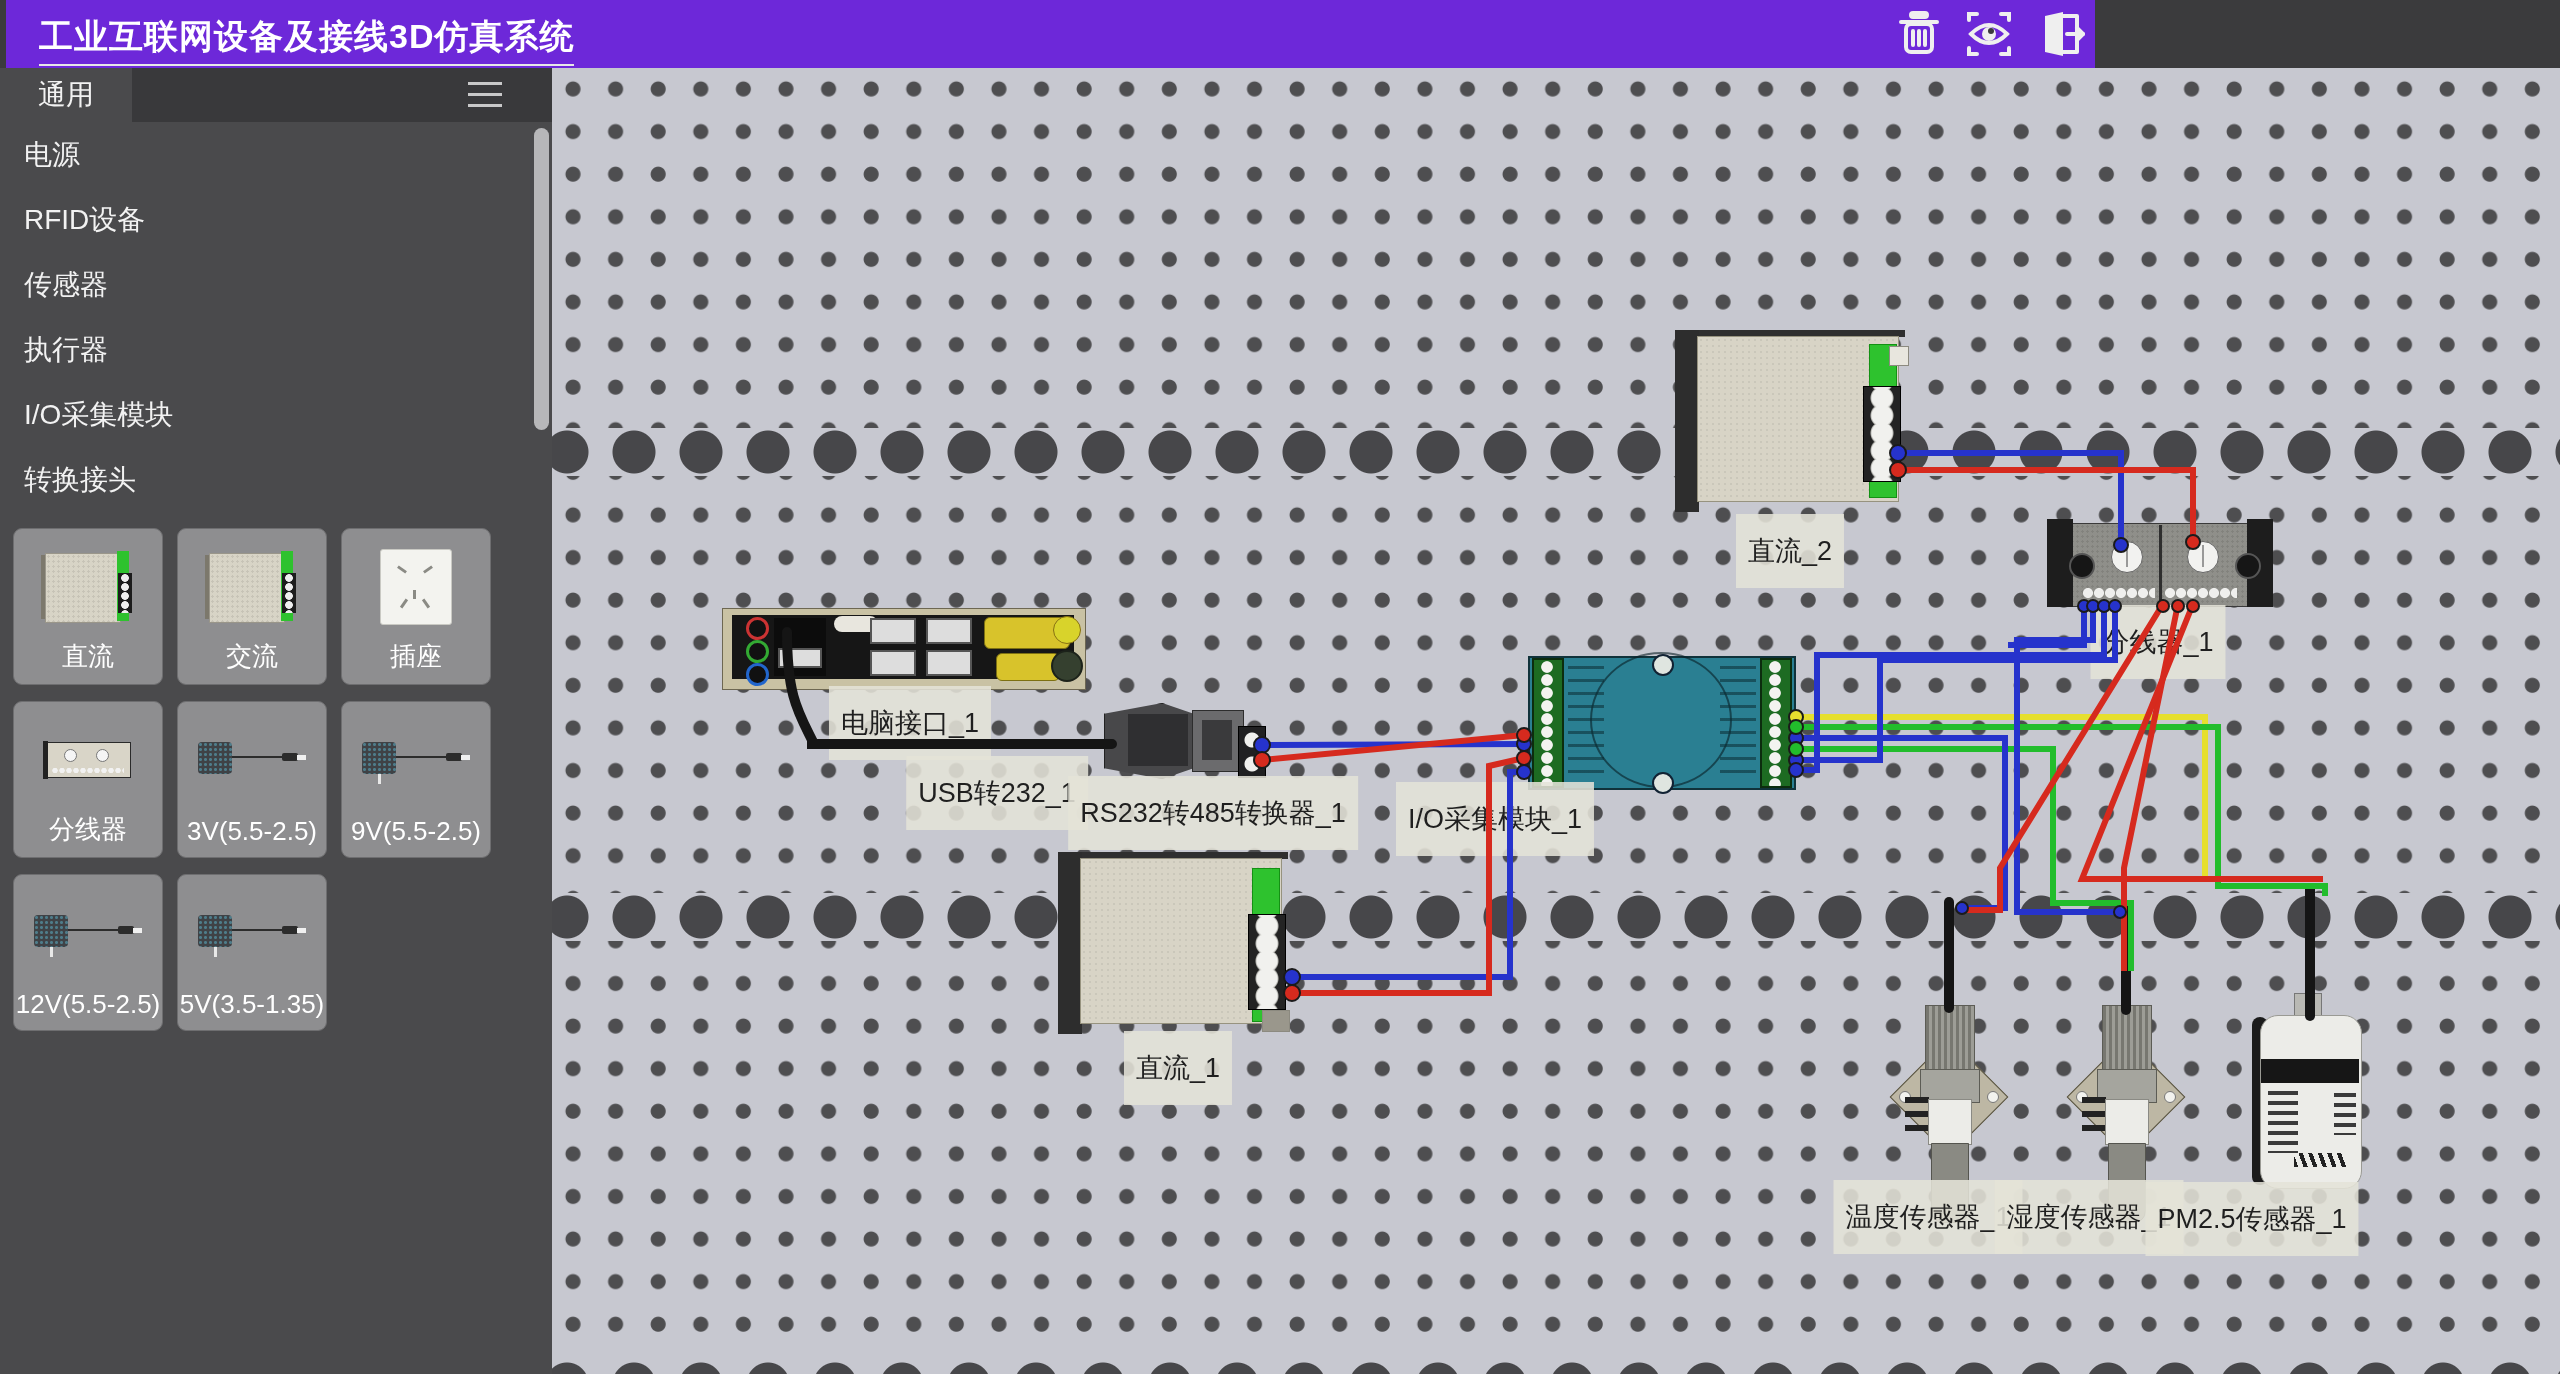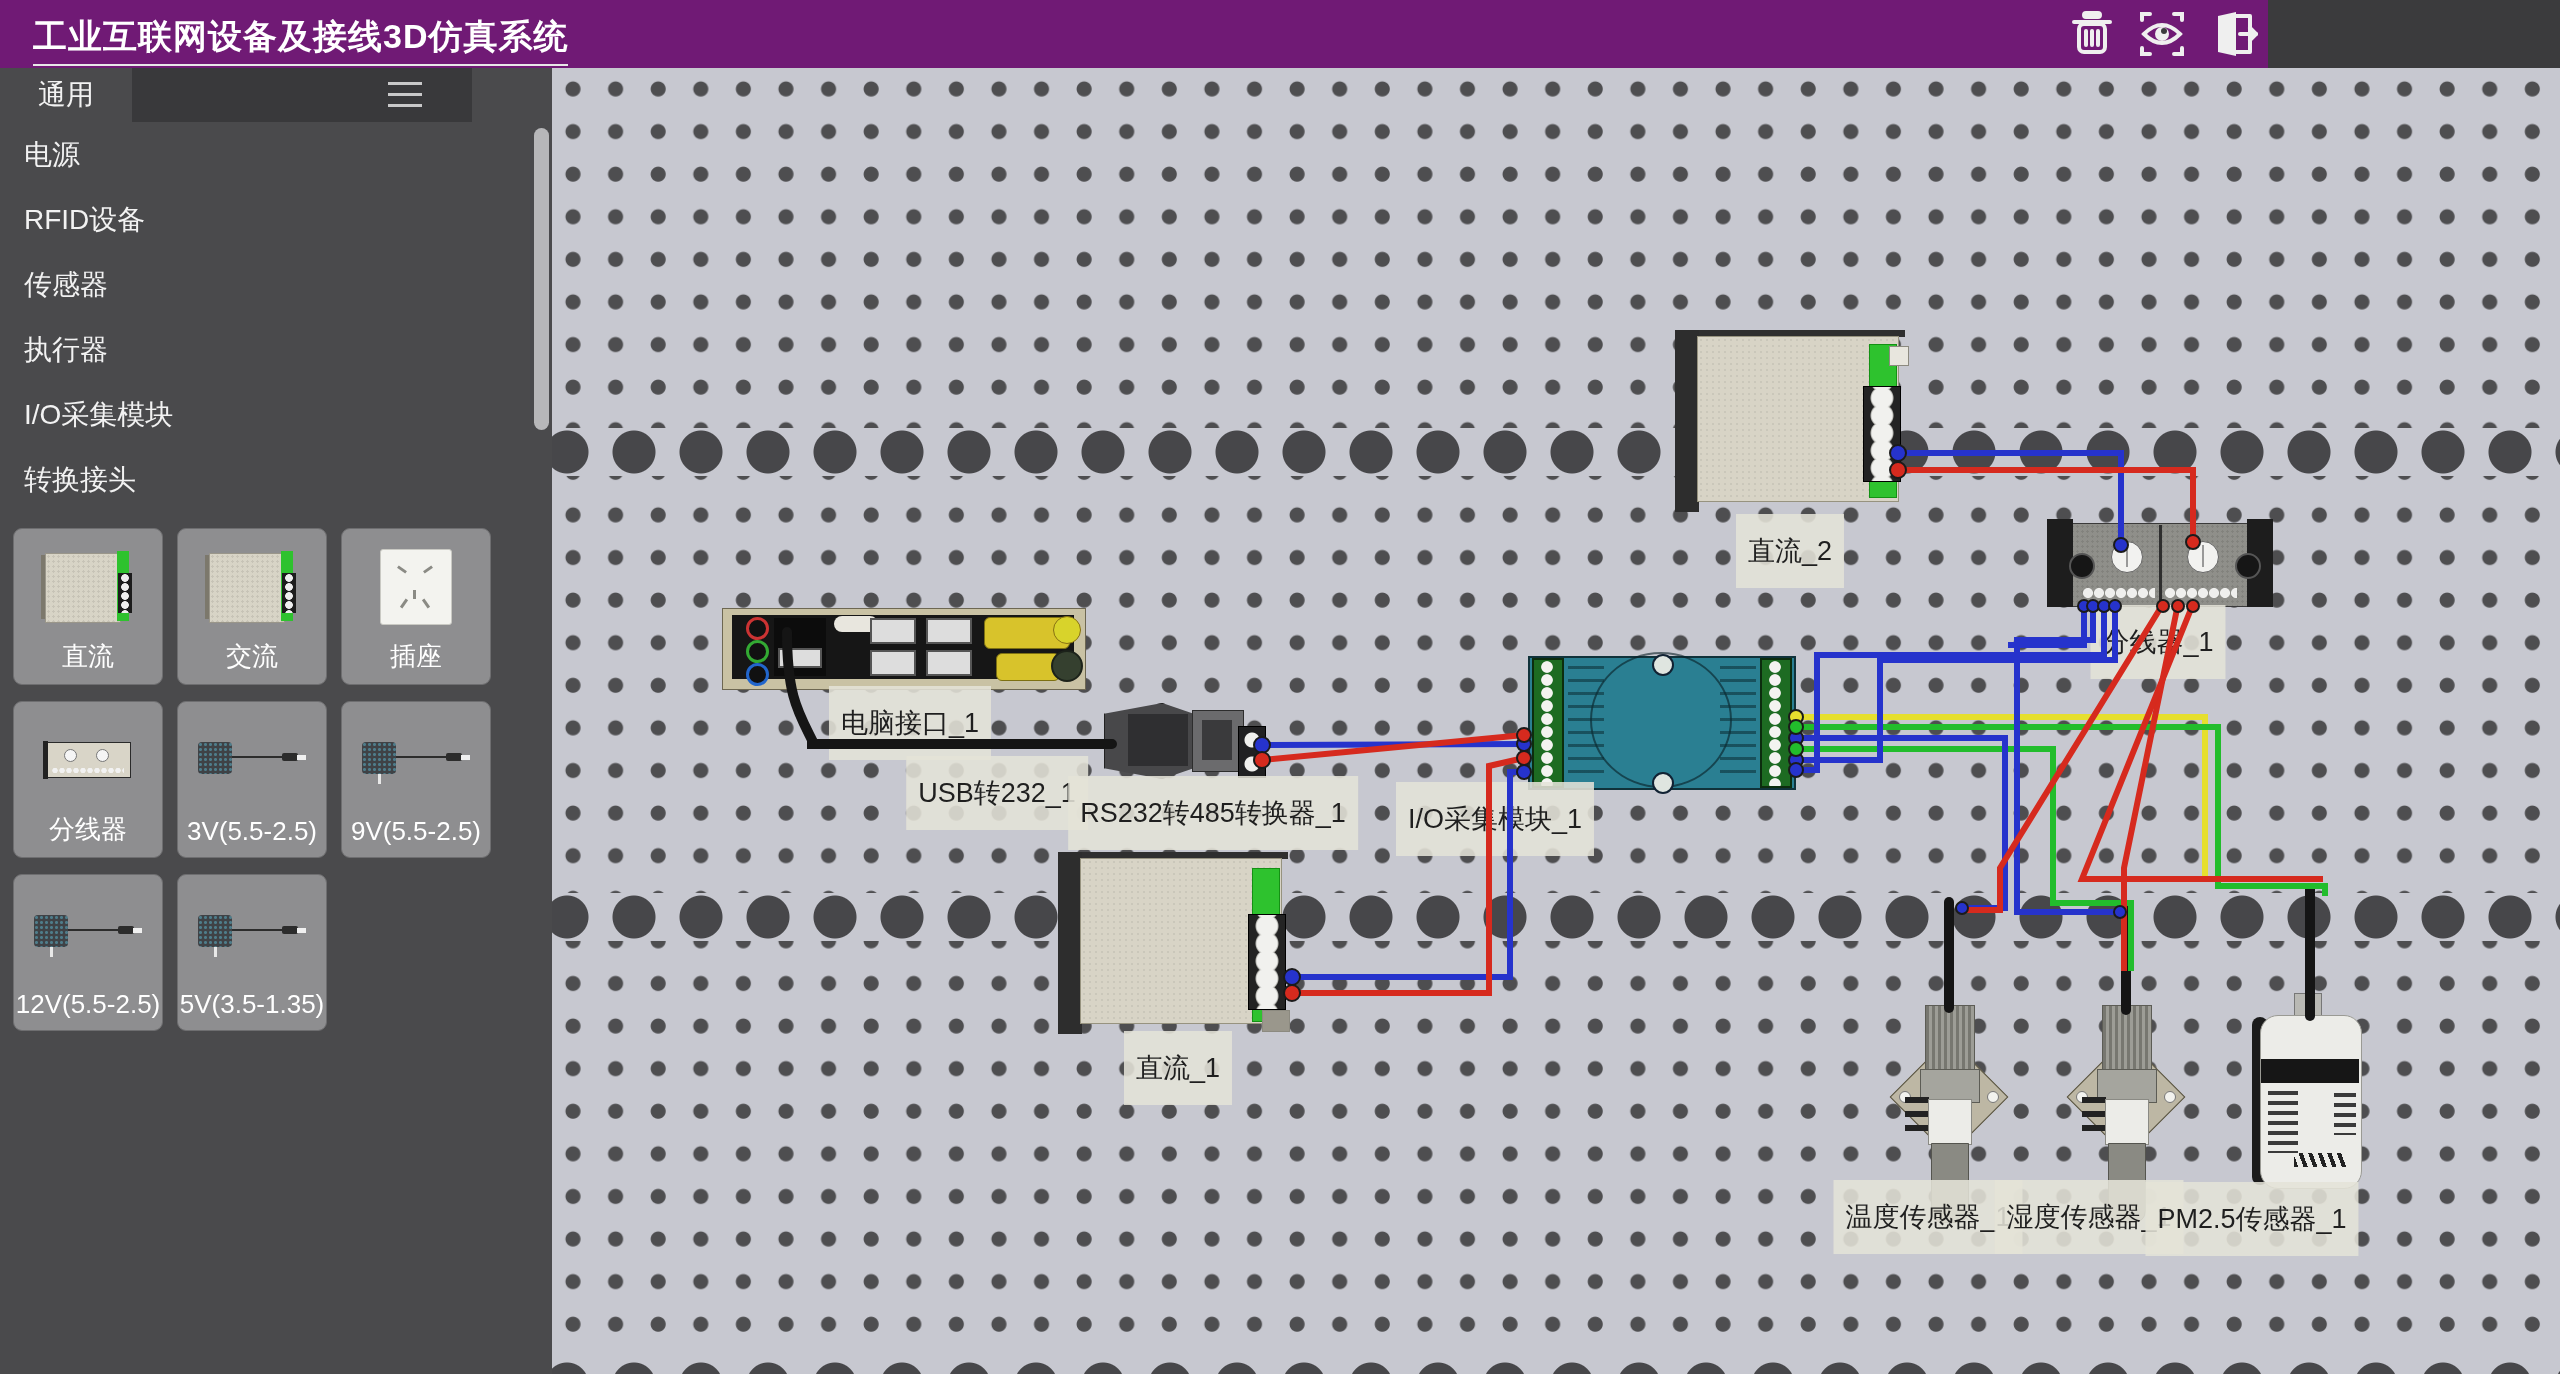--- a/index.html
+++ b/index.html
@@ -1,28 +1,28 @@
 <!DOCTYPE html>
 <html><head>
 <meta charset="utf-8">
 <style>
   html,body{margin:0;padding:0;width:2560px;height:1374px;overflow:hidden;
     font-family:"Liberation Sans","DejaVu Sans",sans-serif;background:#3b3b3d;}
   #stage{position:relative;width:2560px;height:1374px;}
 
   
-  #topbar{position:absolute;left:0;top:0;width:2268px;height:68px;background:#701a75;z-index:6;}
+  #topbar{position:absolute;left:6px;top:0;width:2089px;height:68px;background:#6d28d9;z-index:6;}
   #app-title{position:absolute;left:33px;top:14px;color:#fff;font-size:34px;font-weight:bold;
     border-bottom:2px solid #e8e8e8;padding-bottom:4px;letter-spacing:1px;}
   .tb-icons{position:absolute;right:8px;top:6px;display:flex;gap:14px;}
   .tb-icon{width:56px;height:56px;display:flex;align-items:center;justify-content:center;cursor:pointer;}
 
   
   #sidebar{position:absolute;left:0;top:68px;width:552px;height:1306px;background:#4a4a4c;z-index:5;}
-  #tabrow{position:absolute;left:0;top:0;width:472px;height:54px;background:#39393b;}
+  #tabrow{position:absolute;left:0;top:0;width:552px;height:54px;background:#39393b;}
   #tab-general{position:absolute;left:0;top:0;width:132px;height:54px;background:#4a4a4c;
     color:#f2f2f2;font-size:28px;display:flex;align-items:center;justify-content:center;}
   #hamburger{position:absolute;right:50px;top:14px;width:34px;height:26px;cursor:pointer;}
   #hamburger div{height:3px;background:#c9c9c9;margin-bottom:8px;}
   #menu{position:absolute;left:0;top:54px;width:552px;}
   .menu-item{height:65px;line-height:65px;padding-left:24px;color:#f2f2f2;font-size:28px;cursor:pointer;}
   #menu-scrollbar{position:absolute;left:534px;top:60px;width:15px;height:302px;background:#b7b7b9;border-radius:8px;}
   #tiles{position:absolute;left:13px;top:460px;width:478px;display:grid;
     grid-template-columns:repeat(3,150px);grid-auto-rows:157px;gap:16px 14px;}
   .tile{background:#8e8e90;border:1px solid #6e6e70;border-radius:9px;position:relative;cursor:pointer;}

